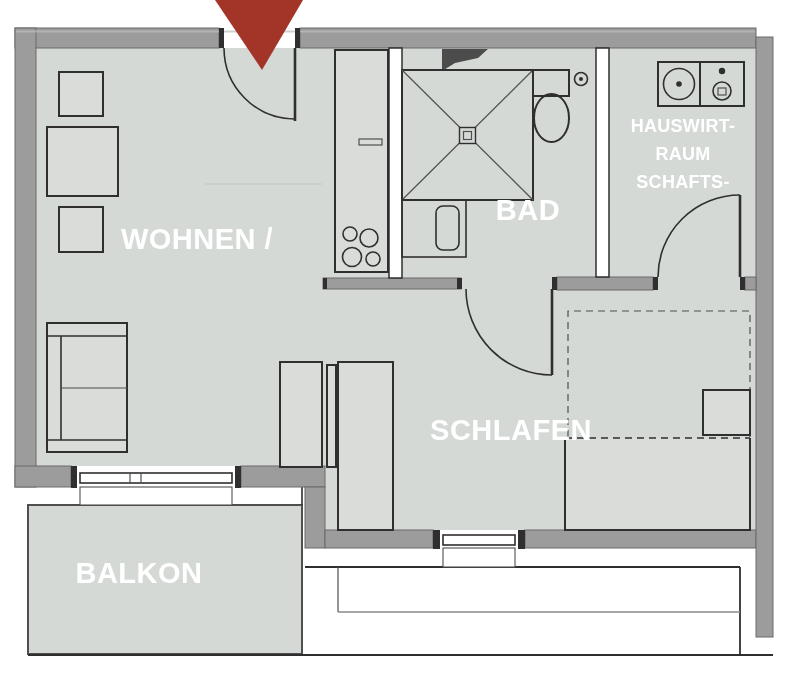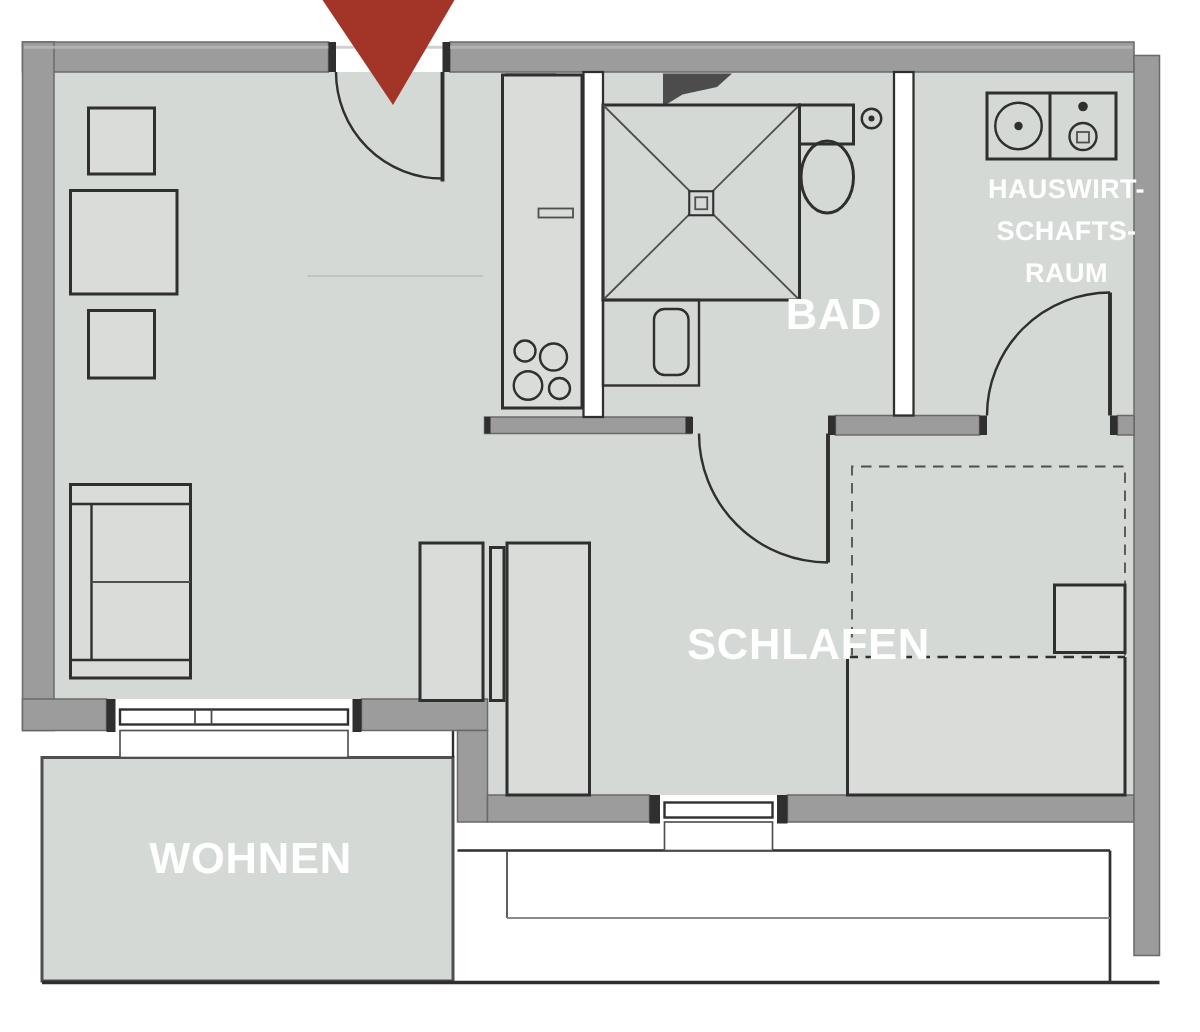--- a/index.html
+++ b/index.html
@@ -33,21 +33,20 @@
 
   
   .label{
     position:absolute;
     color:var(--label,#fff);
     font-weight:bold;
     text-align:center;
     letter-spacing:.5px;
     user-select:none;
     white-space:nowrap;
-    padding-left:28px;
   }
   .label-wohnen{left:87px;top:219px;width:220px;font-size:29px;line-height:40px;}
   .label-bad{left:468px;top:194px;width:120px;font-size:29px;}
   .label-hwr{left:608px;top:112px;width:150px;font-size:18px;line-height:28px;letter-spacing:.3px;}
   .label-schlafen{left:391px;top:414px;width:240px;font-size:29px;}
   .label-balkon{left:39px;top:557px;width:200px;font-size:29px;}
 </style>
 </head>
 <body>
 
@@ -197,26 +196,27 @@
     </g>
     <g>
       <line x1="740" y1="277" x2="740" y2="195" class="panel"></line>
       <path d="M658,277 A82,82 0 0 1 740,195" class="door"></path>
     </g>
 
     <polygon class="arrow" points="215,0 303,0 262,70"></polygon>
   </svg>
 
   <div class="label label-wohnen">
+    <div>WOHNEN /</div>
   </div>
 
   <div class="label label-bad">BAD</div>
 
   <div class="label label-hwr">
     <div>HAUSWIRT-</div>
+    <div>RAUM</div>
     <div>SCHAFTS-</div>
-    <div>RAUM</div>
   </div>
 
   <div class="label label-schlafen">SCHLAFEN</div>
 
-  <div class="label label-balkon">WOHNEN</div>
+  <div class="label label-balkon">BALKON</div>
 </div>
 
 </body></html>

